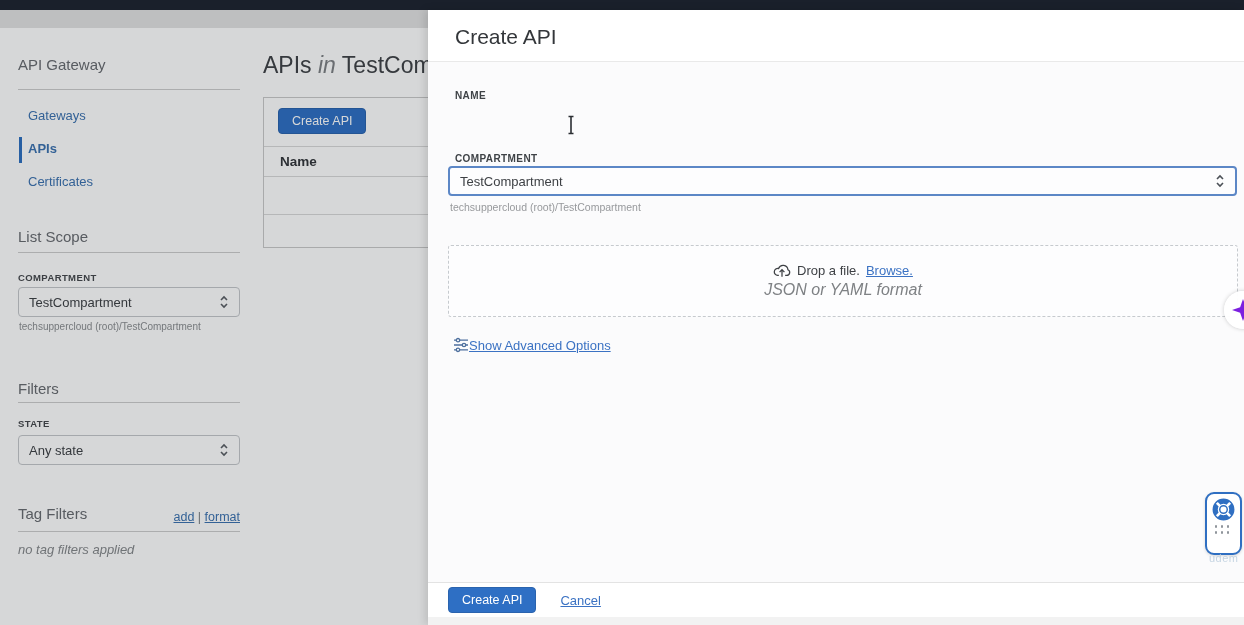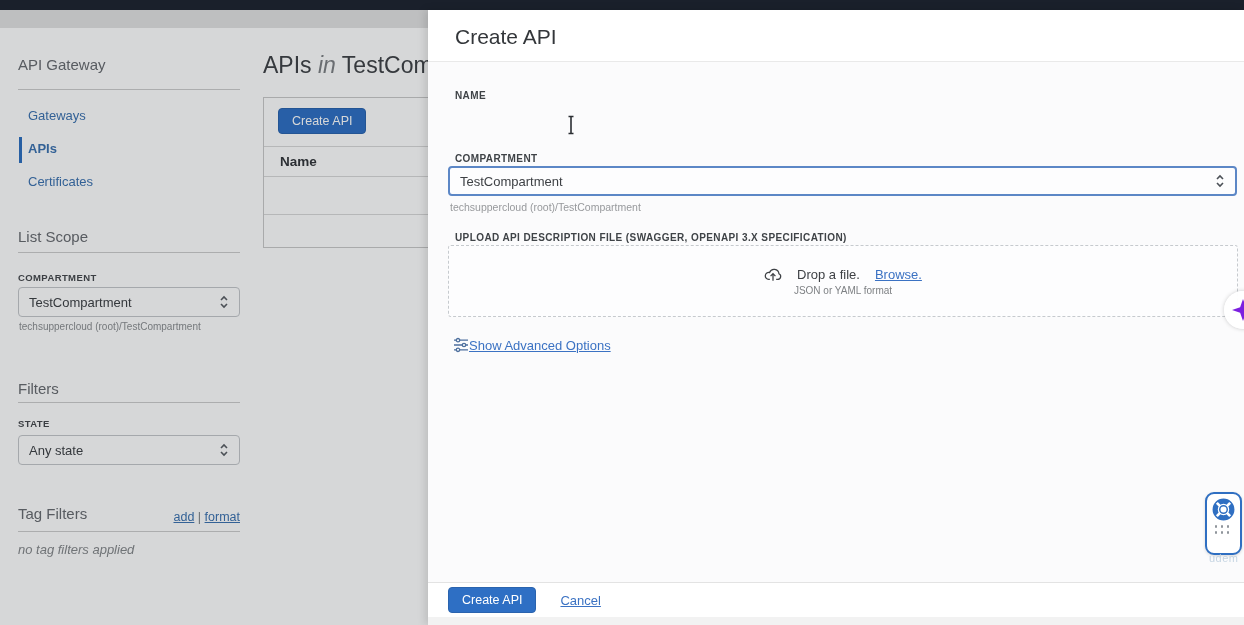--- a/index.html
+++ b/index.html
@@ -61,23 +61,23 @@
     border:2px solid #5c87c6; border-radius:4px; font-size:13px; color:#3e4145;
     display:flex; align-items:center; padding:0 10px; cursor:pointer;
   }
   .panel-select .grow { flex:1; }
   .panel-helper { position:absolute; left:22px; font-size:10.5px; color:#97999c; }
   .dropzone {
     position:absolute; left:20px; right:6px; top:183px; height:72px;
     border:1px dashed #c6cace; border-radius:3px; background:#fdfdfe;
     display:flex; flex-direction:column; align-items:center; justify-content:center;
   }
-  .drop-line1 { font-size:13px; color:#3e4145; display:flex; align-items:center; gap:15px; }
+  .drop-line1 { font-size:13px; color:#3e4145; display:flex; align-items:center; gap:6px; }
   .drop-line1 a { color:#3b72c3; text-decoration:underline; cursor:pointer; }
-  .drop-line2 { font-size:10px; color:#7e8184; margin-top:3px; }
+  .drop-line2 { font-size:16px; font-style:italic; color:#7e8184; margin-top:3px; }
   .advanced-row { position:absolute; left:25px; top:275px; display:flex; align-items:center; }
   .advanced-row a { font-size:13px; color:#3b72c3; text-decoration:underline; cursor:pointer; }
   .panel-footer {
     position:absolute; left:0; right:0; bottom:8px; height:35px; background:#fff;
     border-top:1px solid #e3e3e3; display:flex; align-items:center; padding-left:20px;
   }
   .primary-btn {
     height:26px; padding:0 13px; background:#2e6fc4; border:1px solid #2a63ae;
     border-radius:4px; color:#fff; font-size:12.5px; display:flex; align-items:center; cursor:pointer;
   }
@@ -176,21 +176,20 @@
 
       <div class="field-label" style="top:91px">COMPARTMENT</div>
       <div class="panel-select" style="top:104px">
         <span class="grow">TestCompartment</span>
         <svg width="10" height="14" viewBox="0 0 10 14">
             <path d="M2 5 L5 2 L8 5 M2 9 L5 12 L8 9" fill="none" stroke="#4c5157" stroke-width="1.6"></path>
           </svg>
       </div>
       <div class="panel-helper" style="top:139px">techsuppercloud (root)/TestCompartment</div>
 
-      <div class="field-label" style="top:170px">UPLOAD API DESCRIPTION FILE (SWAGGER, OPENAPI 3.X SPECIFICATION)</div>
       <div class="dropzone">
         <div class="drop-line1">
           <svg width="18" height="15" viewBox="0 0 20 16">
             <path d="M6.5 13.5 H5.2 a3.9 3.9 0 1 1 1-7.7 A5.4 5.4 0 0 1 16.6 7.2 a3.3 3.3 0 0 1 -1.4 6.3 h-1.7" fill="none" stroke="#3e4145" stroke-width="1.4"></path>
             <path d="M10 15 V7.2 M7.3 9.8 L10 7 l2.7 2.8" fill="none" stroke="#3e4145" stroke-width="1.4"></path>
           </svg>
           <span>Drop a file.</span>
           <a>Browse.</a>
         </div>
         <div class="drop-line2">JSON or YAML format</div>

